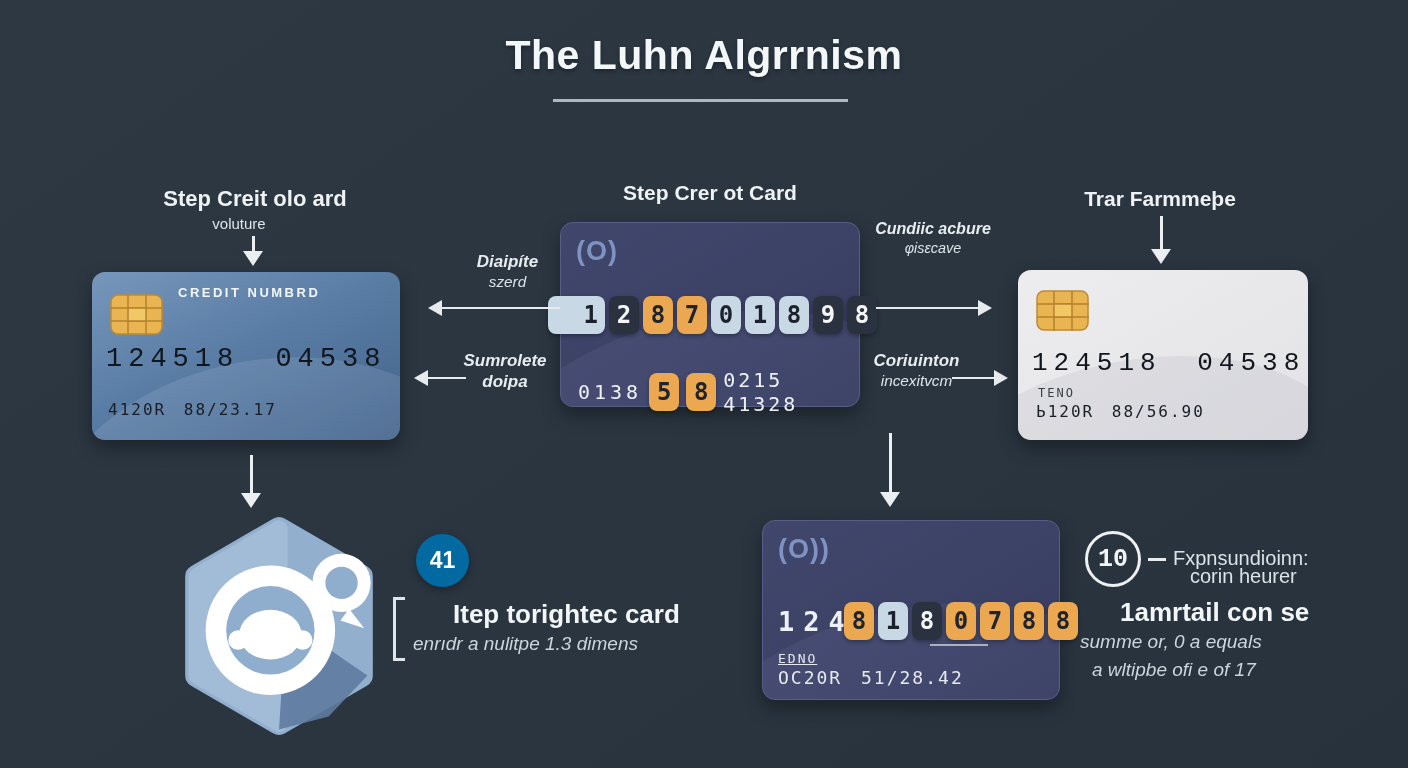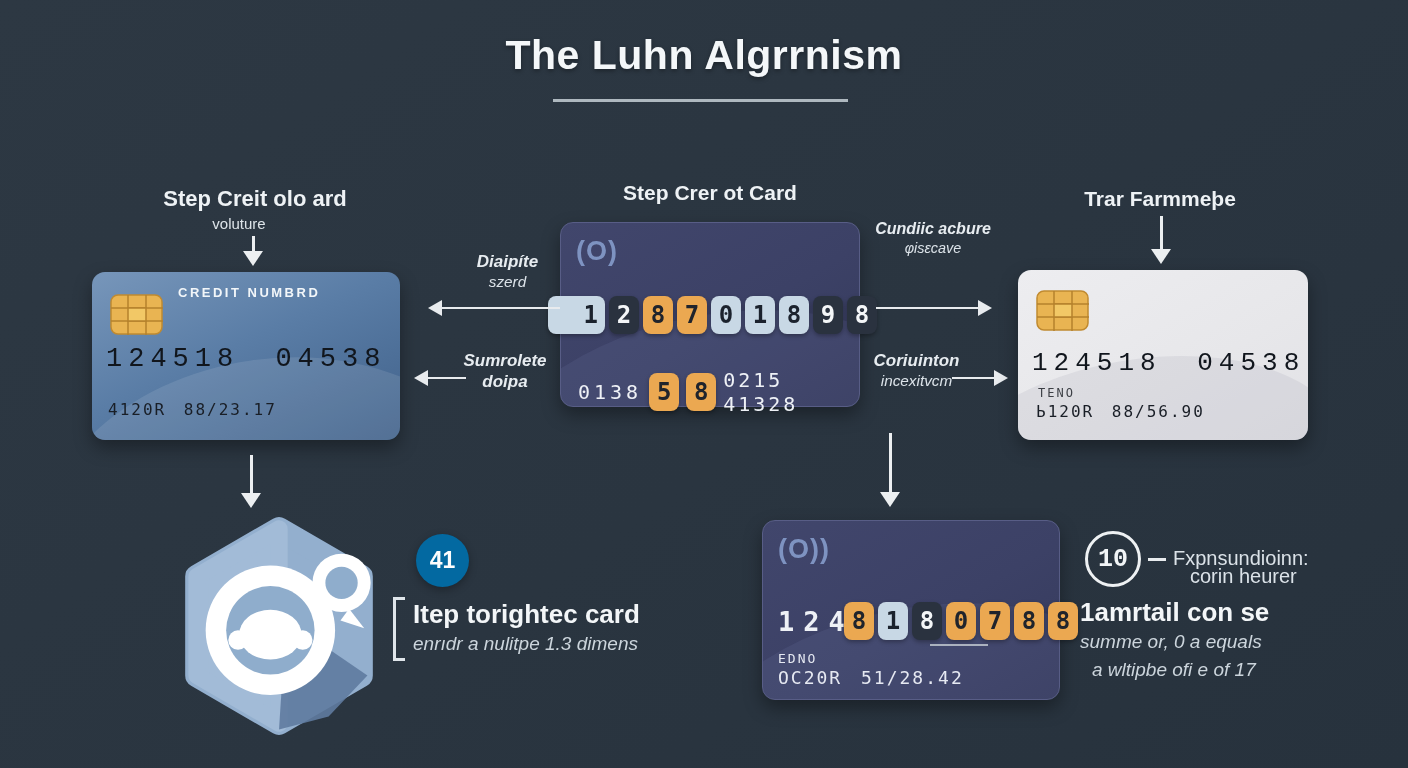--- a/index.html
+++ b/index.html
@@ -60,21 +60,21 @@
   .tile[data-tiletype="dark"]{background:#2a323f;color:#f4f6f8;}
   .tile-wide{width:57px;justify-content:flex-end;padding-right:7px;box-sizing:border-box;}
   .plain-digits{font-family:"DejaVu Sans Mono",monospace;color:#eef1f6;}
   
   .flow-label{text-align:center;color:#e7ecf0;font-weight:600;line-height:1.25;font-style:italic;}
   .flow-label .l2{font-weight:500;font-size:.9em;color:#dce3e9;}
   
   .badge-orange{width:53px;height:53px;border-radius:50%;background:#0369a1;display:flex;align-items:center;justify-content:center;
     font-size:23px;font-weight:bold;color:#fdfdfd;box-shadow:0 3px 8px rgba(0,0,0,.3);}
   .bracket{width:12px;height:64px;border-left:3px solid #dfe5ea;border-top:3px solid #dfe5ea;border-bottom:3px solid #dfe5ea;box-sizing:border-box;}
-  .step-heading{font-size:26px;font-weight:bold;color:#f3f6f8;}
+  .step-heading{font-size:26px;font-weight:bold;color:#f3f6f8;margin-left:40px;}
   .step-sub{font-size:19px;font-style:italic;color:#ccd5dc;}
   
   .circle-badge{width:56px;height:56px;border-radius:50%;border:3.5px solid #eef1f3;display:flex;align-items:center;justify-content:center;
     font-size:25px;font-weight:bold;color:#f2f5f7;box-sizing:border-box;}
   .dash{width:18px;height:2.5px;background:#e8ebee;}
   .anno{font-size:20px;color:#dbe2e8;}
   .tile-underline{height:2px;background:#cfd5db;opacity:.75;}
 </style>
 </head>
 <body>
@@ -219,21 +219,21 @@
   <div class="abs tile-row" style="left:82px;top:82px;">
     <span class="tile" data-tiletype="orange">8</span>
     <span class="tile" data-tiletype="light">1</span>
     <span class="tile" data-tiletype="dark">8</span>
     <span class="tile" data-tiletype="orange">0</span>
     <span class="tile" data-tiletype="orange">7</span>
     <span class="tile" data-tiletype="orange">8</span>
     <span class="tile" data-tiletype="orange">8</span>
   </div>
   <div class="abs tile-underline" style="left:168px;top:124px;width:58px;"></div>
-  <div class="abs card-meta-light" style="left:16px;top:131px;font-size:13px;letter-spacing:2px;">EDNO</div>
+  <div class="abs card-meta-light" style="left:16px;top:131px;font-size:13px;letter-spacing:2px;text-decoration:underline;">EDNO</div>
   <div class="abs card-meta-light" style="left:16px;top:147px;font-size:18px;letter-spacing:2px;word-spacing:6px;">OC20R 51/28.42</div>
 </div>
 
 <div class="abs circle-badge" style="left:1085px;top:531px;font-family:Liberation Mono, monospace;">10</div>
 <div class="abs dash" style="left:1148px;top:558px;"></div>
 <div class="abs anno" style="left:1173px;top:547px;">Fxpnsundioinn:</div>
 <div class="abs anno" style="left:1190px;top:565px;">corin heurer</div>
 <div class="abs step-heading" style="left:1080px;top:597px;">1amrtail con se</div>
 <div class="abs step-sub" style="left:1080px;top:631px;">summe or, 0 a equals</div>
 <div class="abs step-sub" style="left:1092px;top:659px;">a wltipbe ofi e of 17</div>

